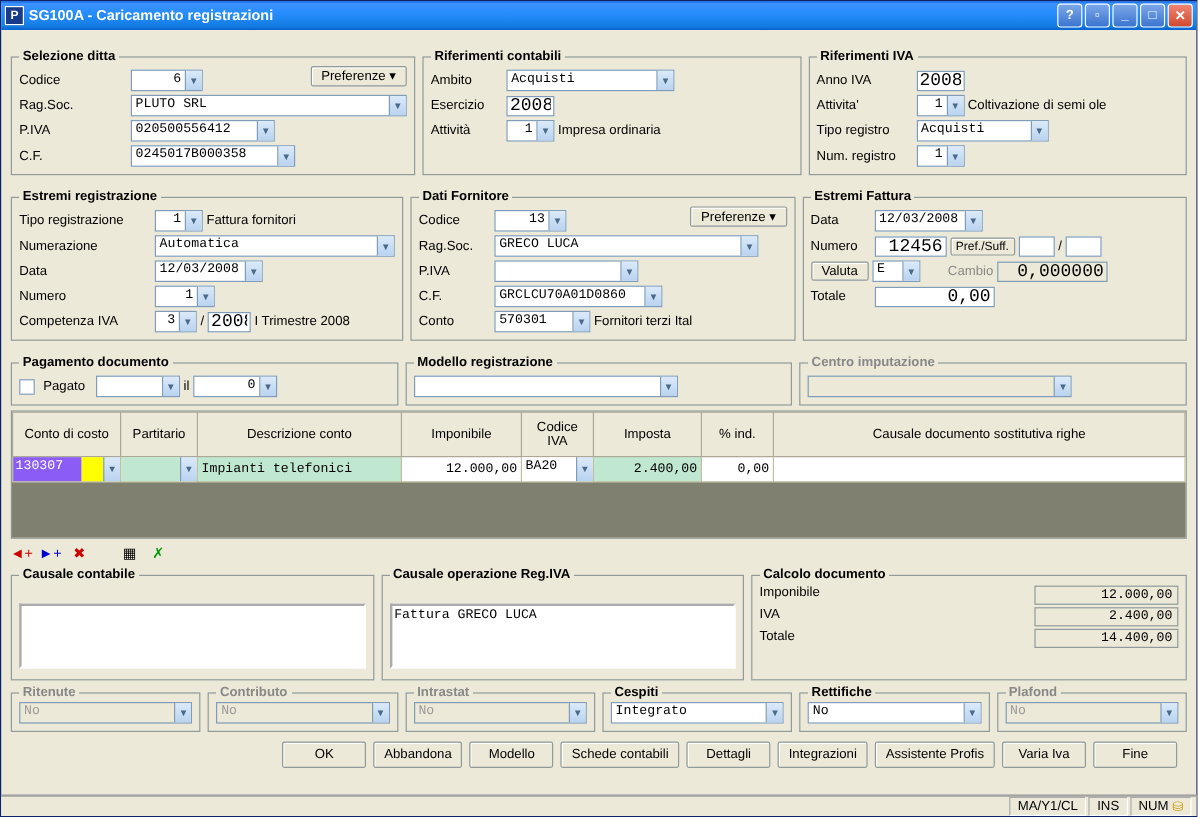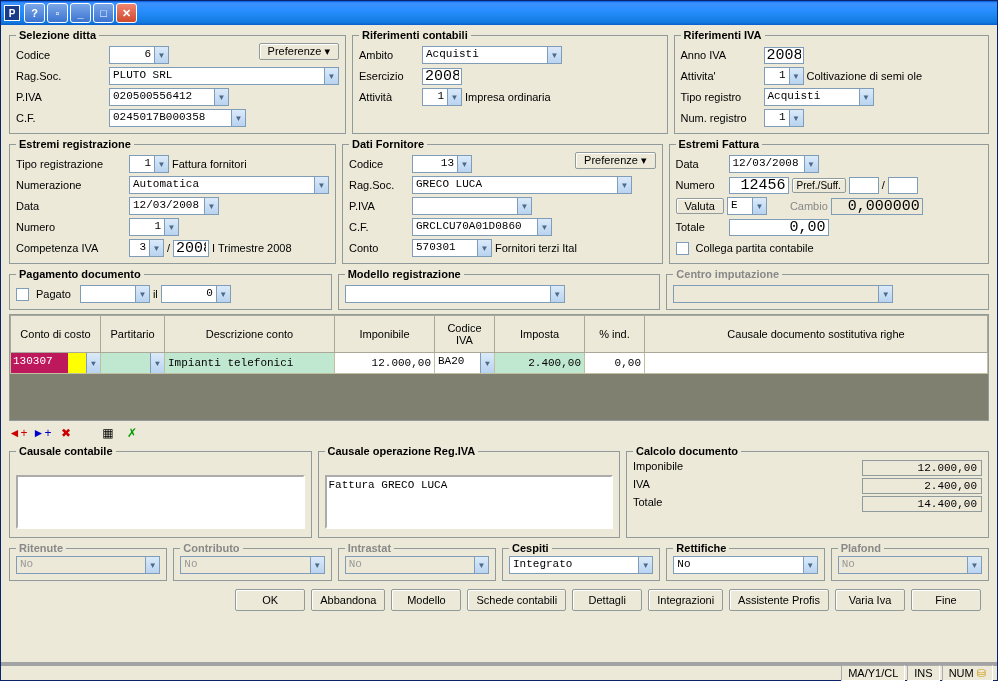--- a/index.html
+++ b/index.html
@@ -5,21 +5,21 @@
 * { box-sizing: border-box; margin: 0; padding: 0; }
 body { font-family: Tahoma, Arial, sans-serif; font-size: 11px; background: #ece9d8; overflow: hidden; }
 .window { width: 998px; height: 681px; border: 1px solid #0a246a; background: #ece9d8; position: relative; }
 .titlebar { height: 24px; background: linear-gradient(to bottom, #0058e0 0%, #3d91ff 8%, #288eff 40%, #127be0 88%, #0a5fce 100%); display: flex; align-items: center; padding: 0 3px; color: #fff; }
 .titlebar .icon { width: 16px; height: 16px; background: #1a3a8a; border: 1px solid #fff; display: flex; align-items: center; justify-content: center; font-size: 10px; font-weight: bold; margin-right: 4px; color:#fff; }
 .titlebar .title { flex: 1; font-size: 12px; font-weight: bold; }
 .win-btns { display: flex; gap: 2px; }
 .win-btn { width: 21px; height: 20px; border: 1px solid #fff; background: linear-gradient(to bottom,#7ba7e8,#3b74d0); border-radius: 3px; display:flex;align-items:center;justify-content:center;color:#fff;font-weight:bold;font-size:11px;cursor:pointer; }
 .win-btn.close { background: linear-gradient(to bottom,#f08572,#d04a2e); }
 .content { padding: 4px 8px 0 8px; }
-.row3 { display: grid; grid-template-columns: 1fr 1fr 1fr; gap: 6px; margin-bottom: 4px; }
+.row3 { display: grid; grid-template-columns: 1fr 1fr 1fr; gap: 6px; margin-bottom: 4px; margin-top: 12px; }
 fieldset { border: 1px solid #919b9c; padding: 2px 6px 6px 6px; position: relative; }
 legend { font-size: 11px; font-weight: bold; padding: 0 3px; }
 legend.disabled { color: #888; }
 .fld-row { display: flex; align-items: center; margin-top: 3px; gap: 3px; min-height: 18px; }
 .lbl { font-size: 11px; min-width: 90px; }
 .lbl-sm { font-size: 11px; }
 .inp, .sel { font-family: "Courier New", monospace; font-size: 15px; border: 1px solid #7f9db9; background: #fff; height: 17px; padding: 0 2px; }
 .sel-wrap { display: inline-flex; border: 1px solid #7f9db9; background: #fff; height: 18px; }
 .sel-txt { font-family: "Courier New", monospace; font-size: 11px; padding: 1px 3px; flex: 1; text-align: right; }
 .sel-txt.left { text-align: left; }
@@ -40,30 +40,34 @@
 .grid-empty { height: 46px; background: #808070; }
 .toolbar { display: flex; gap: 6px; padding: 4px 0; align-items: center; }
 .tb-ico { width: 18px; height: 16px; display: inline-flex; align-items: center; justify-content: center; cursor: pointer; font-size: 12px; }
 .bottom-grid { display: grid; grid-template-columns: 1fr 1fr 1.2fr; gap: 6px; }
 .memo { width: 100%; border: 2px inset #fff; background: #fff; font-family: "Courier New", monospace; font-size: 11px; padding: 2px; height: 54px; resize: none; margin-top: 16px; }
 .calc-row { display: flex; justify-content: space-between; padding: 1px 0; }
 .calc-val { border: 1px solid #919b9c; background: #ece9d8; text-align: right; padding: 1px 4px; font-family: "Courier New", monospace; width: 120px; }
 .drop-row { display: grid; grid-template-columns: repeat(6, 1fr); gap: 6px; margin-top: 4px; }
 .action-bar { display: flex; justify-content: flex-end; gap: 6px; padding: 8px 8px 4px 0; }
 .action-bar .btn { min-width: 70px; height: 22px; }
-.statusbar { position: absolute; bottom: 0; left: 0; right: 0; height: 18px; border-top: 4px solid #a3a3a3; background: #ece9d8; display: flex; justify-content: flex-end; align-items: center; gap: 2px; padding: 0 4px; font-size: 11px; }
+.statusbar { position: absolute; bottom: 0; left: 0; right: 0; height: 18px; border-top: 2px solid #a3a3a3; background: #ece9d8; display: flex; justify-content: flex-end; align-items: center; gap: 2px; padding: 0 4px; font-size: 11px; }
 .status-seg { border: 1px inset #fff; padding: 0 6px; height: 16px; display: flex; align-items: center; }
 </style>
 </head>
 <body>
 
 <div class="window">
 
   <div class="titlebar">
     <div class="icon">P</div>
+    <div class="title">
+      <span>SG100A</span> -
+      <span>Caricamento registrazioni</span>
+    </div>
     <div class="win-btns">
       <div class="win-btn">?</div>
       <div class="win-btn">▫</div>
       <div class="win-btn">_</div>
       <div class="win-btn">□</div>
       <div class="win-btn close">✕</div>
     </div>
   </div>
 
   <div class="content">
@@ -265,24 +269,20 @@
           <span class="sel-wrap" style="width:40px">
               <span class="sel-txt left">E</span>
               <span class="dd-btn">▼</span>
             </span>
           <span class="lbl-sm" style="color:#888;margin-left:20px">Cambio</span>
           <input class="inp" style="width: 92px; text-align: right; background: rgb(236, 233, 216);" readonly="" value="0,000000">
         </div>
         <div class="fld-row">
           <span class="lbl" style="min-width:50px">Totale</span>
           <input class="inp" style="width: 100px; text-align: right;" value="0,00">
-        </div>
-        <div class="fld-row">
-          <span class="chk"></span>
-          <span class="lbl-sm">Collega partita contabile</span>
         </div>
       </fieldset>
     </div>
 
     <div class="row3">
       <fieldset>
         <legend>Pagamento documento</legend>
         <div class="fld-row">
           <span class="chk"></span>
           <span class="lbl-sm">Pagato</span>
@@ -328,21 +328,21 @@
             <th style="width:60px">Codice IVA</th>
             <th style="width:90px">Imposta</th>
             <th style="width:60px">% ind.</th>
             <th>Causale documento sostitutiva righe</th>
           </tr>
         </thead>
         <tbody>
           <tr>
             <td style="padding:0">
               <div style="display:flex;height:20px">
-                <span style="background:#be185d;color:#fff;padding:2px 2px;flex:1">130307</span>
+                <span style="background:#8b5cf6;color:#fff;padding:2px 2px;flex:1">130307</span>
                 <span class="cell-yellow" style="width:18px"></span>
                 <span class="dd-btn" style="width:14px">▼</span>
               </div>
             </td>
             <td style="padding:0">
                 <div style="display:flex;height:20px">
                   <span class="cell-green" style="flex:1"></span>
                   <span class="dd-btn" style="width:14px">▼</span>
                 </div>
               </td>

